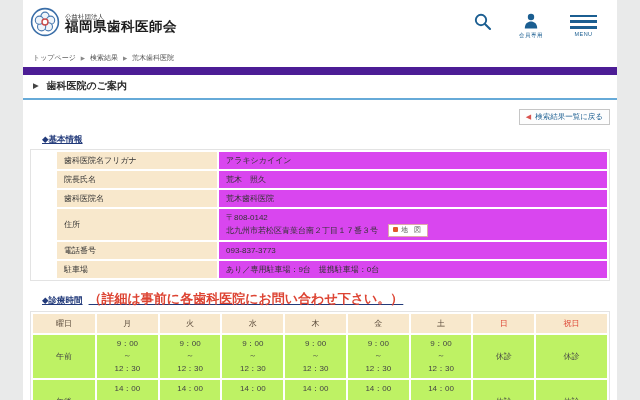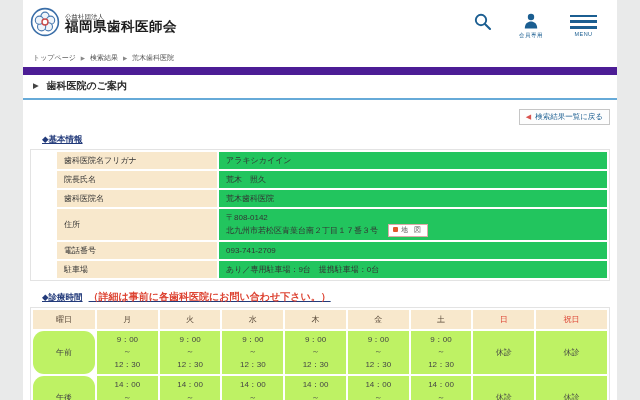--- a/index.html
+++ b/index.html
@@ -37,39 +37,39 @@
   
   .back-row { text-align:right; padding:5px 7px 0; }
   .back-btn {
     display:inline-block; border:1px solid #c6c6c6; background:#fdfdfd;
     padding:2px 6px; font-size:7.5px; color:#1b5e91; cursor:pointer;
   }
   .back-arrow { color:#d9534f; margin-right:2px; font-size:7px; }
   
   .main { padding:0 7px; }
   .section-head { margin:9px 12px 3px; font-size:8.5px; font-weight:bold; color:#223a7a;text-decoration:underline; }
-  .section-note { color:#dd4433; font-size:10px; font-weight:bold; margin-left:6px; }
+  .section-note { color:#dd4433; font-size:13px; font-weight:bold; margin-left:6px; }
   
   table.info { width:100%; border-collapse:separate; border-spacing:2px; border:1px solid #e3e3e3;padding-left:24px; }
   table.info td { font-size:8px; padding:3px 7px; color:#333; vertical-align:middle; }
   td.lbl { background:#f8e8cc; width:146px; }
-  td.val { background:#22c55e;margin-left:24px; }
+  td.val { background:#d946ef;margin-left:24px; }
   .addr-line { line-height:1.5; }
   .map-btn {
     display:inline-block; border:1px solid #dfa9a9; background:#fff;
     font-size:7px; color:#555; padding:0 4px; margin-left:10px;
     letter-spacing:2px; cursor:pointer; vertical-align:1px;
   }
   .map-dot { display:inline-block; width:5px; height:5px; background:#e2572b; border-radius:1px; margin-right:3px; letter-spacing:0; }
   
   table.sched { width:100%; border-collapse:separate; border-spacing:2px; border:1px solid #e3e3e3; margin-top:2px; }
   table.sched th { background:#f8e8cc; font-size:8px; font-weight:normal; color:#5a4a3a; padding:4px 20px; }
   table.sched th.red { color:#dd4433; }
   table.sched td { background:#bef264; text-align:center; font-size:8px; color:#444; padding:3px 2px; }
-  td.rowlbl { color:#3f74b5;border-radius:11px; }
+  td.rowlbl { color:#3f74b5; }
   td.closed { color:#dd4433;margin-left:24px; }
   .time { white-space:pre-line; line-height:1.55; display:block; }
 </style>
 </head>
 <body>
 
 <div class="page">
 
   <div class="header">
     <span>
@@ -160,21 +160,21 @@
         <td class="lbl">住所</td>
         <td class="val">
           <div class="addr-line">〒808-0142</div>
           <div class="addr-line">
             <span>北九州市若松区青葉台南２丁目１７番３号</span><span class="map-btn"><span class="map-dot"></span><span>地 図</span></span>
           </div>
         </td>
       </tr>
       <tr>
         <td class="lbl">電話番号</td>
-        <td class="val">093-741-2709</td>
+        <td class="val">093-837-3773</td>
       </tr>
       <tr>
         <td class="lbl">駐車場</td>
         <td class="val">あり／専用駐車場：9台　提携駐車場：0台</td>
       </tr>
     </tbody>
       </table>
 
     <div class="section-head"><span>◆診療時間</span><span class="section-note">（詳細は事前に各歯科医院にお問い合わせ下さい。）</span></div>
     <table class="sched">

